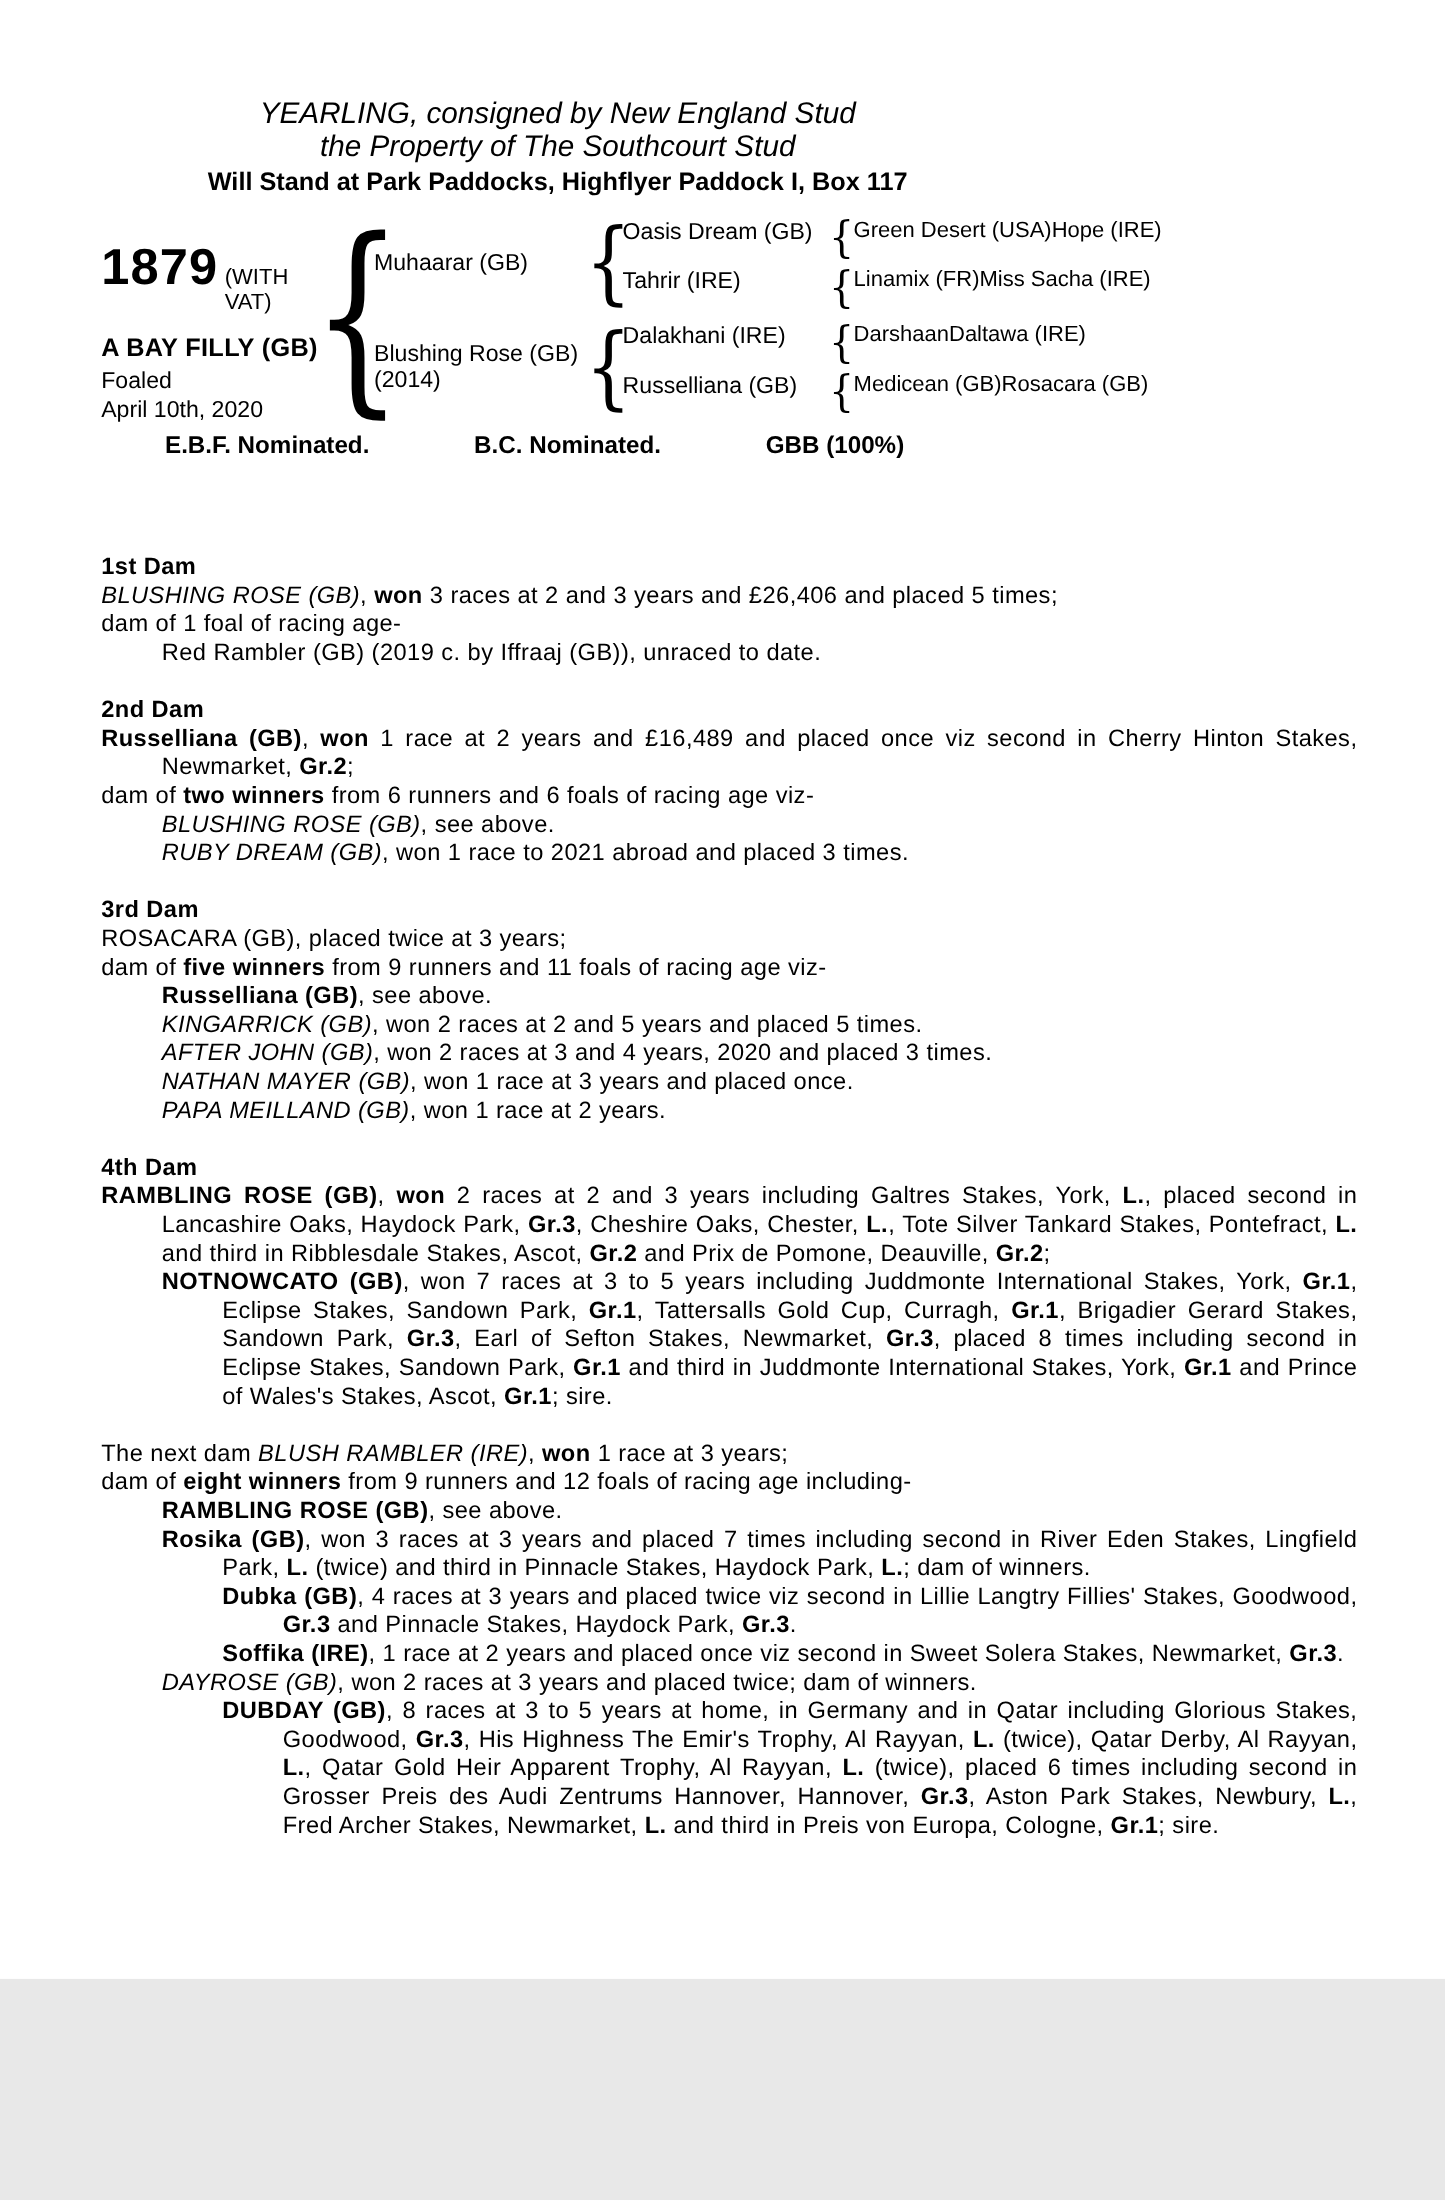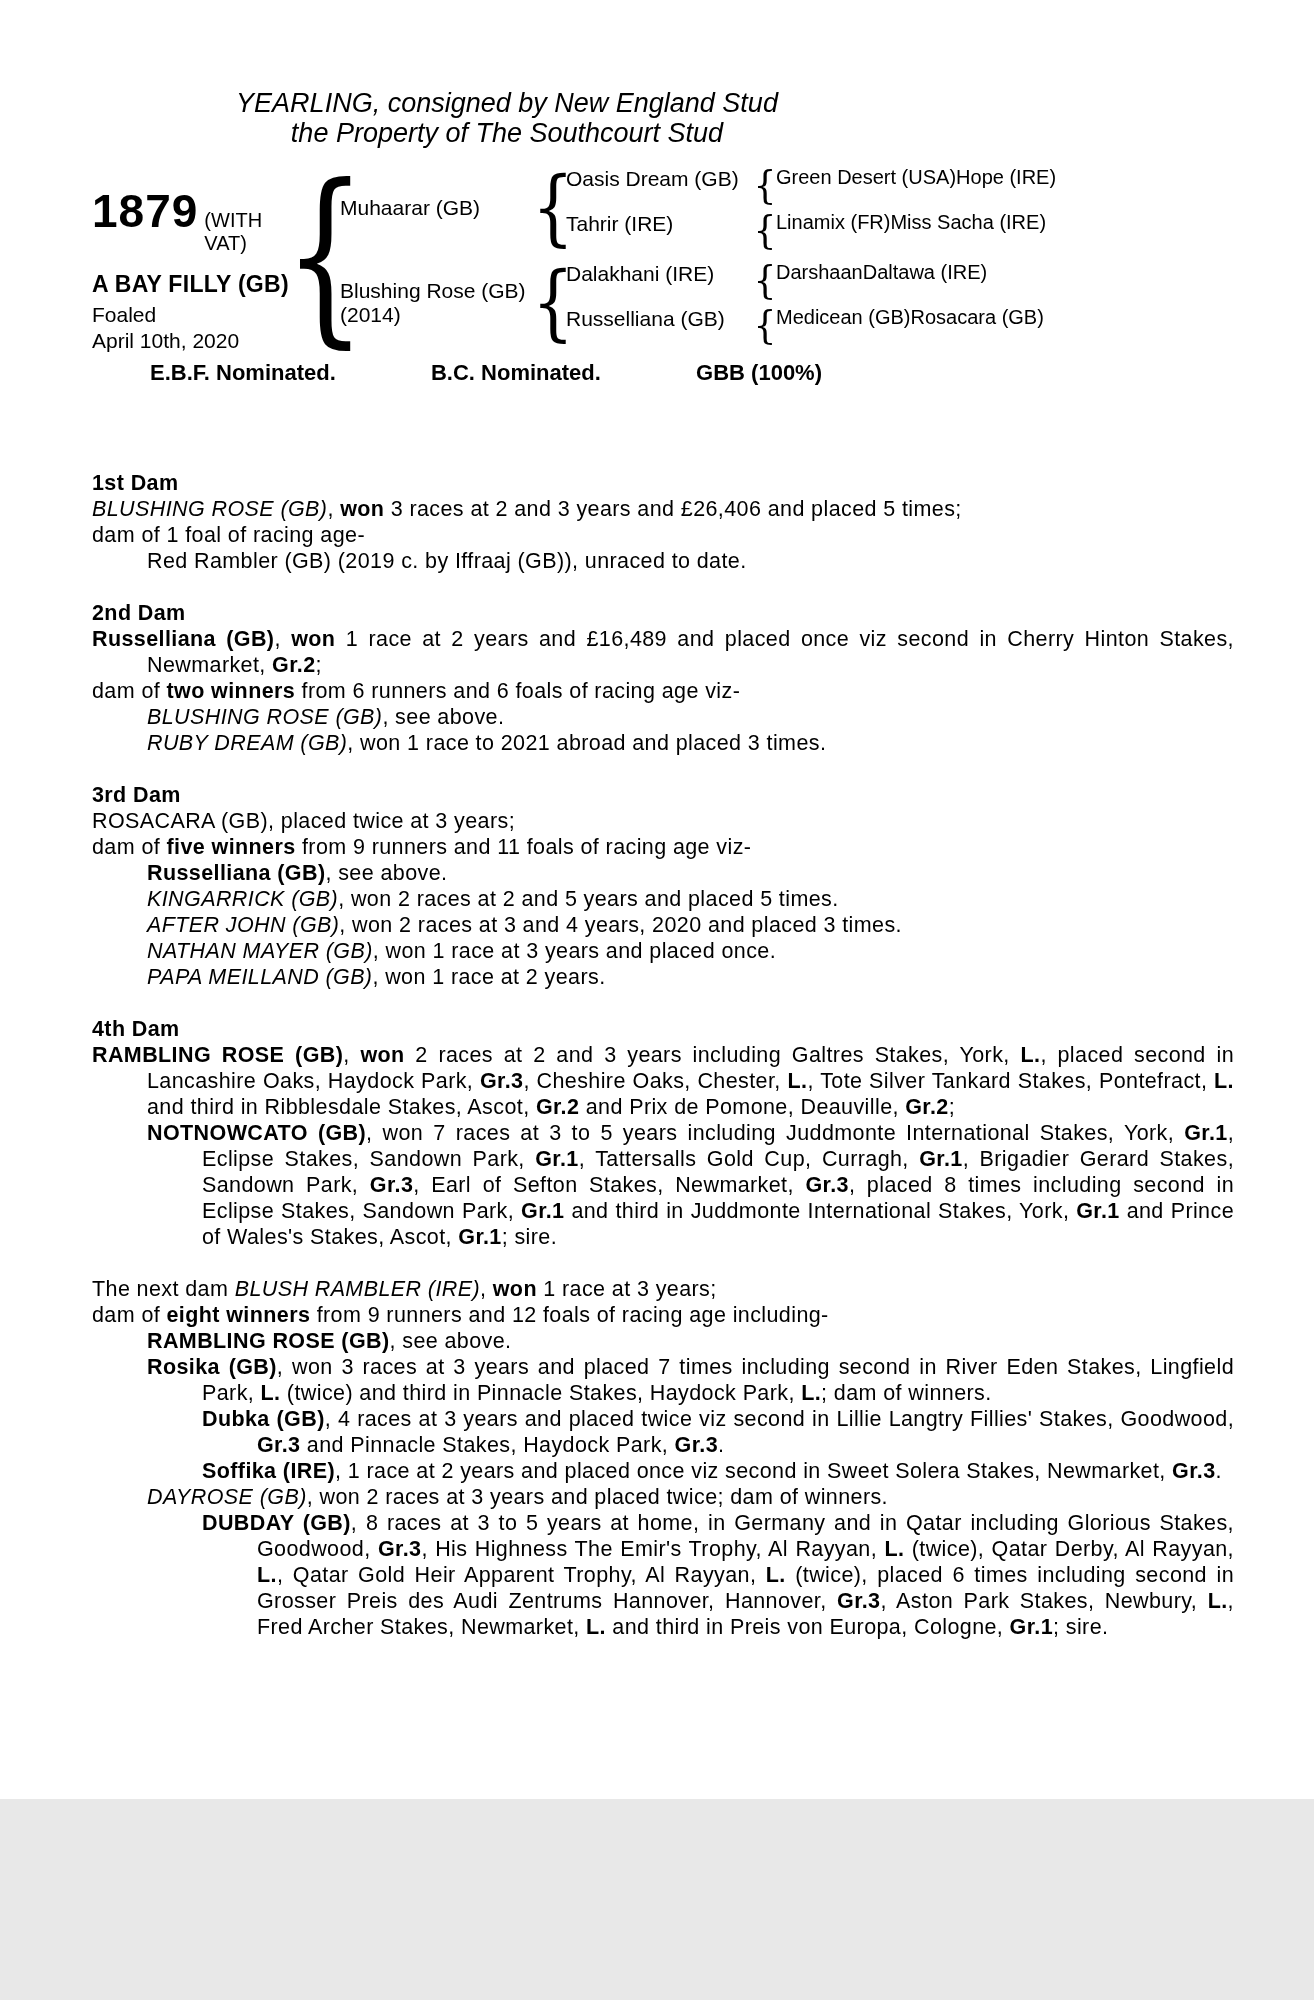--- a/index.html
+++ b/index.html
@@ -62,20 +62,21 @@
   .it { font-style:italic; }
 </style>
 </head>
 <body>
 
 <div class="page">
 
   <div class="titles">
     <div class="title-line">YEARLING, consigned by New England Stud</div>
     <div class="title-line">the Property of The Southcourt Stud</div>
+    <div class="location-line">Will Stand at Park Paddocks, Highflyer Paddock I, Box 117</div>
   </div>
 
   <div class="ped">
 
     <div class="ped-left">
       <div class="lot-row">
         <span class="lot-number">1879</span>
         <span class="vat-note">(WITH VAT)</span>
       </div>
       <div class="horse-name">A BAY FILLY (GB)</div>

